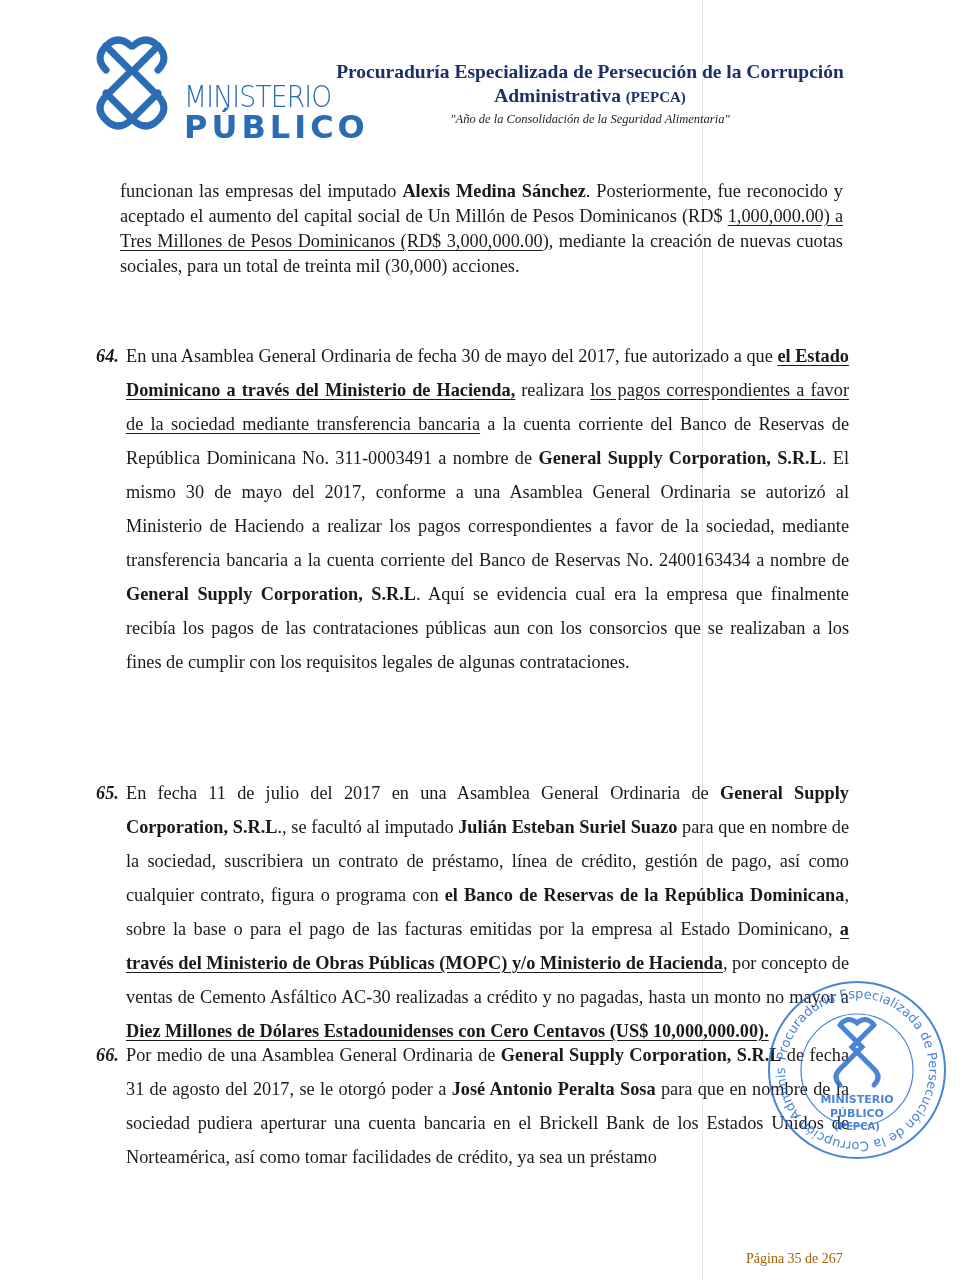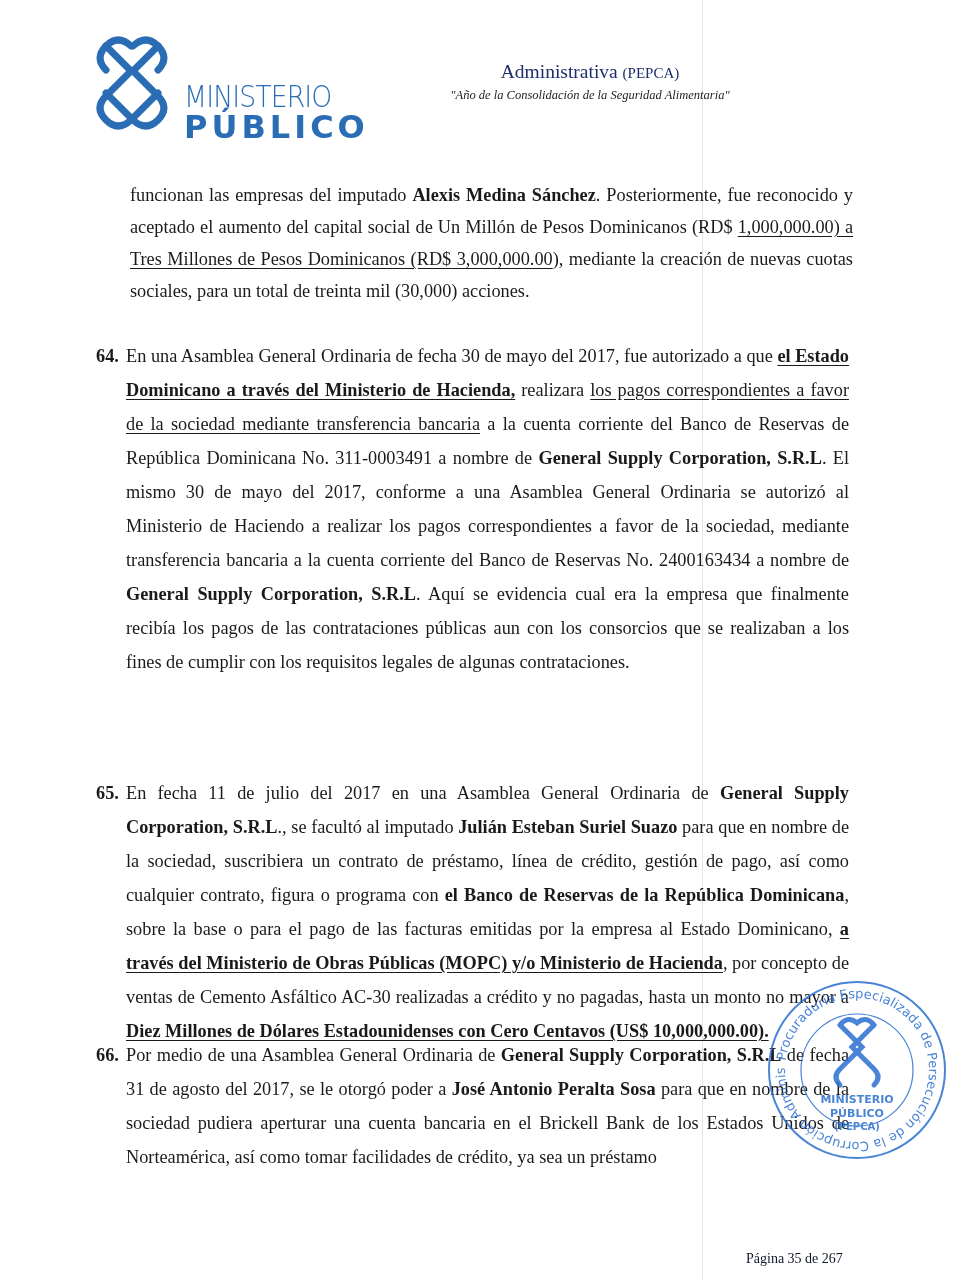--- a/index.html
+++ b/index.html
@@ -7,35 +7,35 @@
     width: 975px; height: 1280px; background: #ffffff; position: relative; overflow: hidden;
     font-family: "Liberation Serif", "DejaVu Serif", serif; color: #1a1a1a;
   }
   .header { position: absolute; left: 0; top: 0; width: 975px; height: 160px; }
   .logo { position: absolute; left: 86px; top: 36px; width: 220px; height: 105px; }
   .logo svg { position: absolute; left: 0; top: 0; }
   .logo-min { position: absolute; left: 98px; top: 42px; font-family: "DejaVu Sans", sans-serif; font-weight: 300; font-size: 31px; color: #2b6db5; letter-spacing: -1px; transform: scaleX(0.86); transform-origin: left; }
   .logo-pub { position: absolute; left: 98px; top: 72px; font-family: "DejaVu Sans", sans-serif; font-weight: bold; font-size: 32px; color: #2b6db5; letter-spacing: 4px; }
   .hdr-text { position: absolute; left: 330px; top: 60px; width: 520px; text-align: center; color: #1d2f6b; }
   .hdr-l1 { font-size: 19.5px; font-weight: bold; line-height: 24px; }
-  .hdr-l2 { font-size: 19.5px; font-weight: normal; line-height: 24px; }
+  .hdr-l2 { font-size: 19.5px; font-weight: bold; line-height: 24px; }
   .hdr-l2 .sc { font-size: 15px; }
   .hdr-l3 { font-size: 12.5px; font-style: italic; color: #222; line-height: 20px; }
   .fold-line { position: absolute; left: 702px; top: 0; width: 1px; height: 1280px; background: #dfe6ee; }
-  .body-text { position: absolute; left: 130px; width: 723px; font-size: 18.3px; line-height: 32px; text-align: justify; }
+  .body-text { position: absolute; left: 120px; width: 723px; font-size: 18.3px; line-height: 25px; text-align: justify; }
   .p-cont { top: 179px; }
   .para { position: absolute; left: 126px; width: 723px; font-size: 18.3px; line-height: 34px; text-align: justify; }
-  .para .num { position: absolute; left: -30px; top: 0; font-weight: bold; }
+  .para .num { position: absolute; left: -30px; top: 0; font-weight: bold; font-style: italic; }
   .p64 { top: 339px; }
   .p65 { top: 776px; }
   .p66 { top: 1038px; }
   b { font-weight: bold; }
   u { text-decoration: underline; text-underline-offset: 3px; }
   .stamp { position: absolute; left: 762px; top: 975px; width: 190px; height: 190px; }
-  .footer { position: absolute; left: 746px; top: 1251px; font-size: 14px; color: #0f172a; }
+  .footer { position: absolute; left: 746px; top: 1251px; font-size: 14px; color: #a16207; }
 </style>
 </head>
 <body>
 
 <div class="fold-line"></div>
 
 <div class="header">
   <div class="logo">
     <svg width="95" height="100" viewBox="0 0 95 100">
       <g fill="none" stroke="#2b6db5" stroke-width="7" stroke-linecap="round" stroke-linejoin="round">
@@ -44,20 +44,21 @@
         <path d="M20 10 Q8 22 20 34"></path>
         <path d="M72 10 Q84 22 72 34"></path>
         <path d="M20 10 Q32 -2 45 10"></path>
         <path d="M72 10 Q60 -2 47 10"></path>
       </g>
     </svg>
     <div class="logo-min">MINISTERIO</div>
     <div class="logo-pub">PÚBLICO</div>
   </div>
   <div class="hdr-text">
+    <div class="hdr-l1">Procuraduría Especializada de Persecución de la Corrupción</div>
     <div class="hdr-l2"><span>Administrativa</span> <span class="sc">(PEPCA)</span></div>
     <div class="hdr-l3">"Año de la Consolidación de la Seguridad Alimentaria"</div>
   </div>
 </div>
 
 <div class="body-text p-cont"><span>funcionan las empresas del imputado </span><b>Alexis Medina Sánchez</b><span>. Posteriormente, fue reconocido y aceptado el aumento del capital social de Un Millón de Pesos Dominicanos (RD$ </span><u>1,000,000.00) a Tres Millones de Pesos Dominicanos (RD$ 3,000,000.00</u><span>), mediante la creación de nuevas cuotas sociales, para un total de treinta mil (30,000) acciones.</span></div>
 
 <div class="para p64">
   <span class="num">64.</span><span>En una Asamblea General Ordinaria de fecha 30 de mayo del 2017, fue autorizado a que </span><u><b>el Estado Dominicano a través del Ministerio de Hacienda,</b></u><span> realizara </span><u>los pagos correspondientes a favor de la sociedad mediante transferencia bancaria</u><span> a la cuenta corriente del Banco de Reservas de República Dominicana No. 311-0003491 a nombre de </span><b>General Supply Corporation, S.R.L</b><span>. El mismo 30 de mayo del 2017, conforme a una Asamblea General Ordinaria se autorizó al Ministerio de Haciendo a realizar los pagos correspondientes a favor de la sociedad, mediante transferencia bancaria a la cuenta corriente del Banco de Reservas No. 2400163434 a nombre de </span><b>General Supply Corporation, S.R.L</b><span>.  Aquí se evidencia cual era la empresa que finalmente recibía los pagos de las contrataciones públicas aun con los consorcios que se realizaban a los fines de cumplir con los requisitos legales de algunas contrataciones.</span>
 </div>

